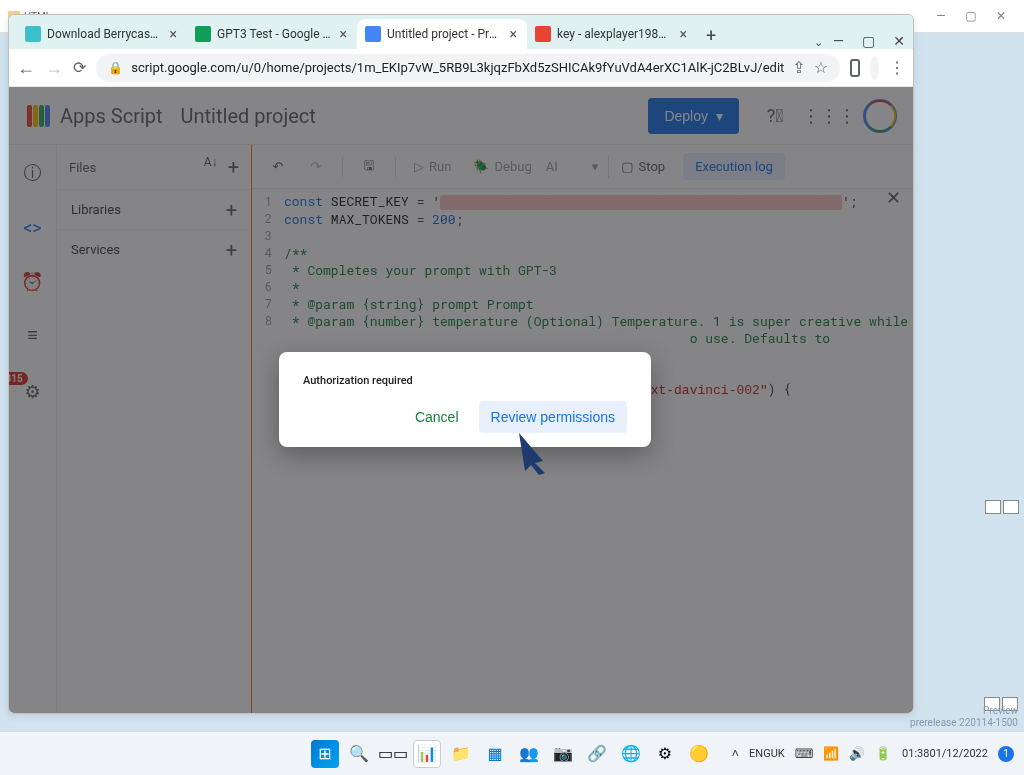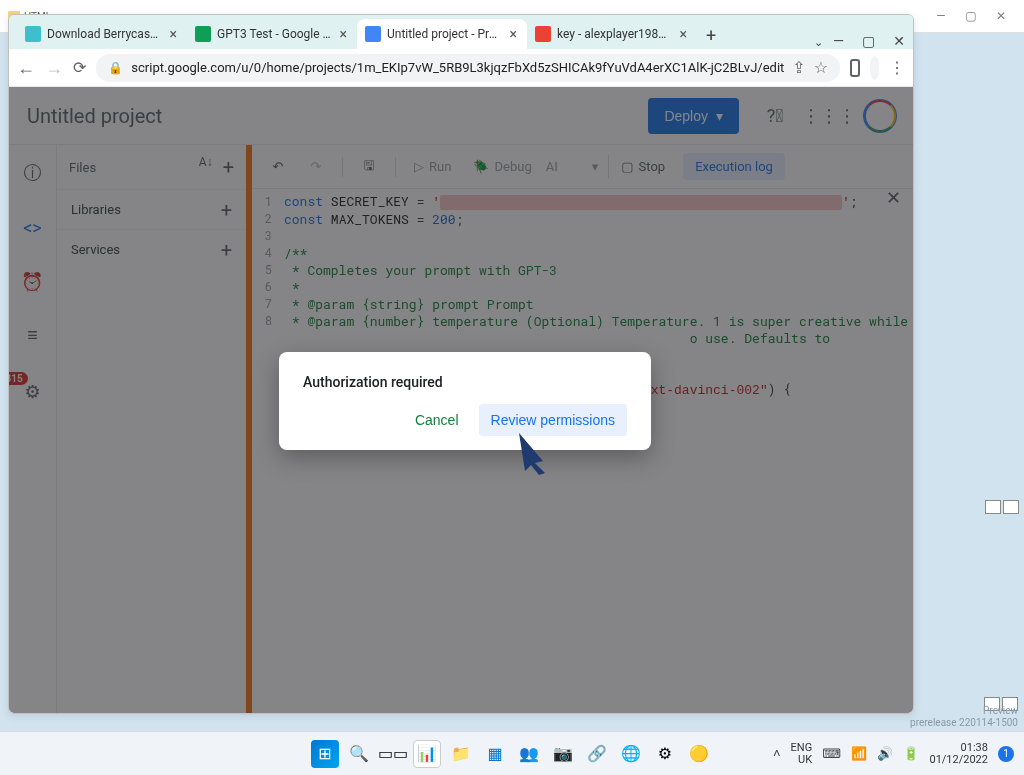--- a/index.html
+++ b/index.html
@@ -58,21 +58,21 @@
   .rainbow-avatar::before{content:"";position:absolute;inset:-3px;border-radius:50%;border:2px solid;border-color:#ea4335 #fbbc04 #34a853 #4285f4;}
 
   
   .as-body{ display:flex; height:calc(100% - 58px);}
   .as-rail{ width:48px; background:#fff; border-right:1px solid #eaecef; display:flex; flex-direction:column; align-items:center; padding-top:10px; gap:18px;}
   .rail-item{width:36px;height:36px;display:flex;align-items:center;justify-content:center;border-radius:50%;color:#5f6368;font-size:18px;cursor:pointer;}
   .rail-item.active{ color:#1a73e8;}
   .rail-gear{margin-top:2px;position:relative;}
   .badge-count{position:absolute;top:-1px;left:-14px;background:#d93025;color:#fff;font-size:10px;padding:1px 5px;border-radius:8px;font-weight:600;}
 
-  .as-files{ width:195px; background:#fff; border-right:6px solid #f97316;}
+  .as-files{ width:195px; background:#fff; border-right:1px solid #f97316;}
   .files-header{ display:flex; align-items:center; justify-content:space-between; padding:10px 12px; font-size:13px; color:#5f6368;}
   .files-header .icons{display:flex;gap:10px;color:#5f6368;}
   .file-item{ height:36px; display:flex; align-items:center; padding:0 14px; font-size:13px; color:#1a73e8; background:#e8f0fe; cursor:pointer;}
   .section-item{ height:40px; display:flex; align-items:center; justify-content:space-between; padding:0 14px; font-size:13px; color:#3c4043; cursor:pointer; border-top:1px solid #f1f3f4;}
   .section-item .plus{ font-size:20px; color:#5f6368;}
 
   .as-editor{ flex:1; background:#fff; display:flex; flex-direction:column; min-width:0;}
   .editor-toolbar{ height:44px; display:flex; align-items:center; gap:6px; padding:0 10px; border-bottom:1px solid #eaecef; color:#5f6368; font-size:13px;}
   .tb-icon{width:32px;height:32px;display:flex;align-items:center;justify-content:center;cursor:pointer;border-radius:4px;}
   .tb-icon.disabled{color:#b8bcc1;}
@@ -85,36 +85,36 @@
   .gutter{ width:28px; text-align:right; padding:4px 8px 0 0; color:#9aa0a6; line-height:17px; font-size:12px; user-select:none;}
   .gutter div{height:17px;}
   .code-lines{ flex:1; padding:4px 8px 0 4px; line-height:17px; white-space:pre; overflow:hidden;}
   .k-keyword{color:#1a73e8;} .k-const{color:#202124;} .k-str{color:#c5221f;font-family:Liberation Mono, monospace;} .k-num{color:#1967d2;} .k-comment{color:#188038;}
   .redact{ background:#f9c5c5; color:#f9c5c5; padding:0 2px; border-radius:2px; text-decoration:line-through;}
 
   .close-editor-x{ position:absolute; right:12px; top:100px; font-size:18px; color:#5f6368; cursor:pointer; z-index:1;}
 
   
   .modal{ position:absolute; z-index:10; left:270px; top:265px; width:372px; background:#fff; border-radius:8px; box-shadow:0 8px 24px rgba(0,0,0,0.3); padding:22px 24px 14px;}
-  .modal h3{ margin:0 0 14px; font-size:14px; font-weight:500; color:#202124;}
+  .modal h3{ margin:0 0 14px; font-size:11px; font-weight:500; color:#202124;}
   .modal p{ margin:0 0 24px; font-size:13px; color:#5f6368;}
   .modal-actions{ display:flex; justify-content:flex-end; gap:8px;}
   .modal-btn{ border:none; background:none; font-size:14px; padding:8px 12px; border-radius:4px; cursor:pointer;}
   .modal-btn.cancel{ color:#15803d;}
   .modal-btn.primary{ color:#1a73e8; background:#e8f0fe;}
   .pointer-arrow{ position:absolute; z-index:15; color:#1f3a6e;}
   .pointer-arrow svg{width:48px;height:48px;}
 
   
   .taskbar{ position:absolute; bottom:0; left:0; right:0; height:44px; background:#f0f4f9; display:flex; align-items:center; justify-content:center; gap:6px; border-top:1px solid #d8dde3;}
   .tb-center{display:flex;gap:6px;align-items:center;}
   .tb-center .app{ width:28px; height:28px; border-radius:4px; display:flex;align-items:center;justify-content:center; font-size:16px; cursor:pointer;}
   .win-start{background:linear-gradient(135deg,#0078d4,#00a4ef);color:#fff;}
   .tb-right{ position:absolute; right:10px; display:flex; align-items:center; gap:10px; font-size:11px; color:#333;}
-  .tb-right .stack{display:flex;flex-direction:column;align-items:flex-end;line-height:12px;}
+  .tb-right .stack{display:flex;flex-direction:row;align-items:flex-end;line-height:12px;}
   .sys-icon{font-size:13px;color:#444;}
   .notif-badge{width:16px;height:16px;border-radius:50%;background:#1a73e8;color:#fff;font-size:10px;display:flex;align-items:center;justify-content:center;}
 
   
   .preview-strip{ position:absolute; right:0; top:500px; width:44px; display:flex; flex-direction:column; align-items:center; gap:6px;}
   .view-toggle{display:flex;gap:2px;}
   .view-toggle span{width:16px;height:14px;border:1px solid #888;background:#fff;}
   .prerelease{position:absolute;right:6px;bottom:46px;font-size:10px;color:#8a98a6;text-align:right;line-height:12px;}
   .preview-strip2{position:absolute;right:6px;bottom:64px;display:flex;gap:2px;}
   .preview-strip2 span{width:16px;height:14px;border:1px solid #888;background:#fff;}
@@ -178,20 +178,29 @@
       <span class="star-icon">☆</span>
     </div>
     <span class="ext-icon"></span>
     <span class="avatar"></span>
     <span class="menu-dots">⋮</span>
   </div>
 
   <div class="page-body">
 
     <div class="as-header">
+      <div class="as-logo">
+        <span class="as-logo-mark">
+            <span class="lm1"></span>
+            <span class="lm2"></span>
+            <span class="lm3"></span>
+            <span class="lm4"></span>
+          </span>
+        <span>Apps Script</span>
+      </div>
       <span class="proj-title">Untitled project</span>
       <div class="spacer"></div>
       <button class="deploy-btn">
           <span>Deploy</span>
           <span>▾</span>
         </button>
       <div class="hdr-icon">?⃝</div>
       <div class="hdr-icon">⋮⋮⋮</div>
       <div class="rainbow-avatar"></div>
     </div>

